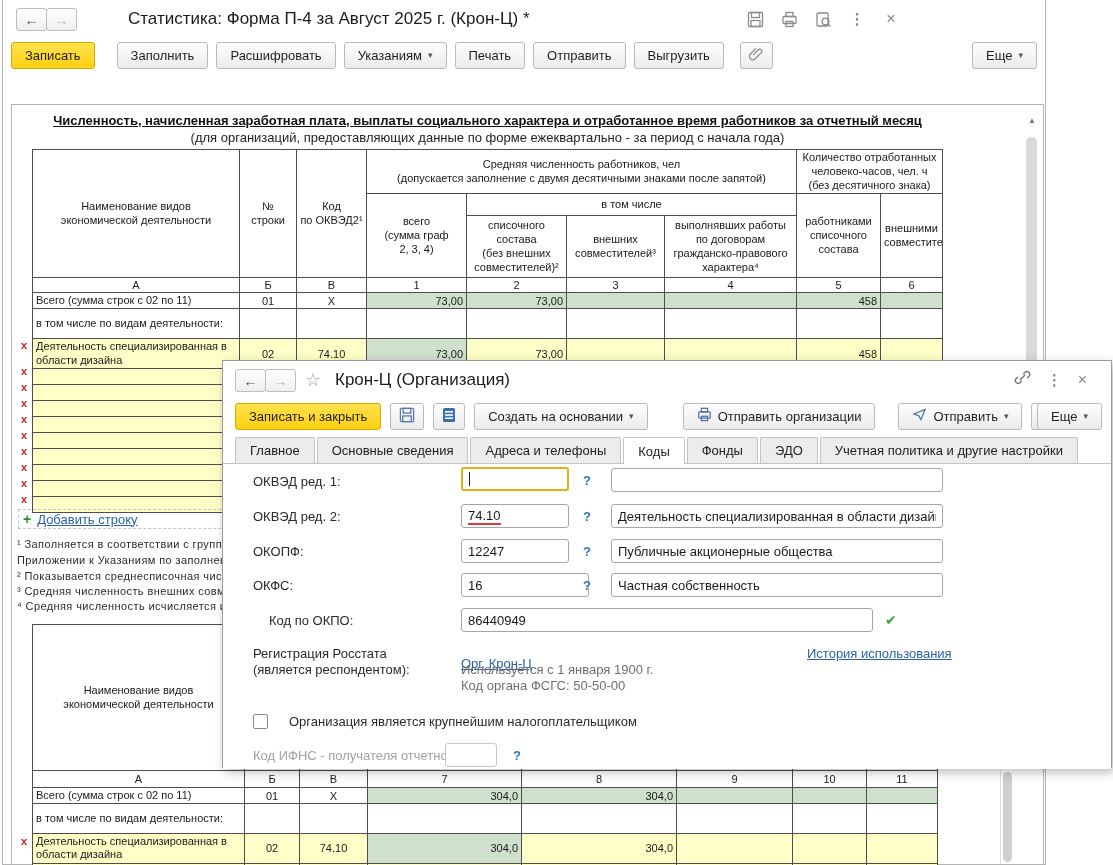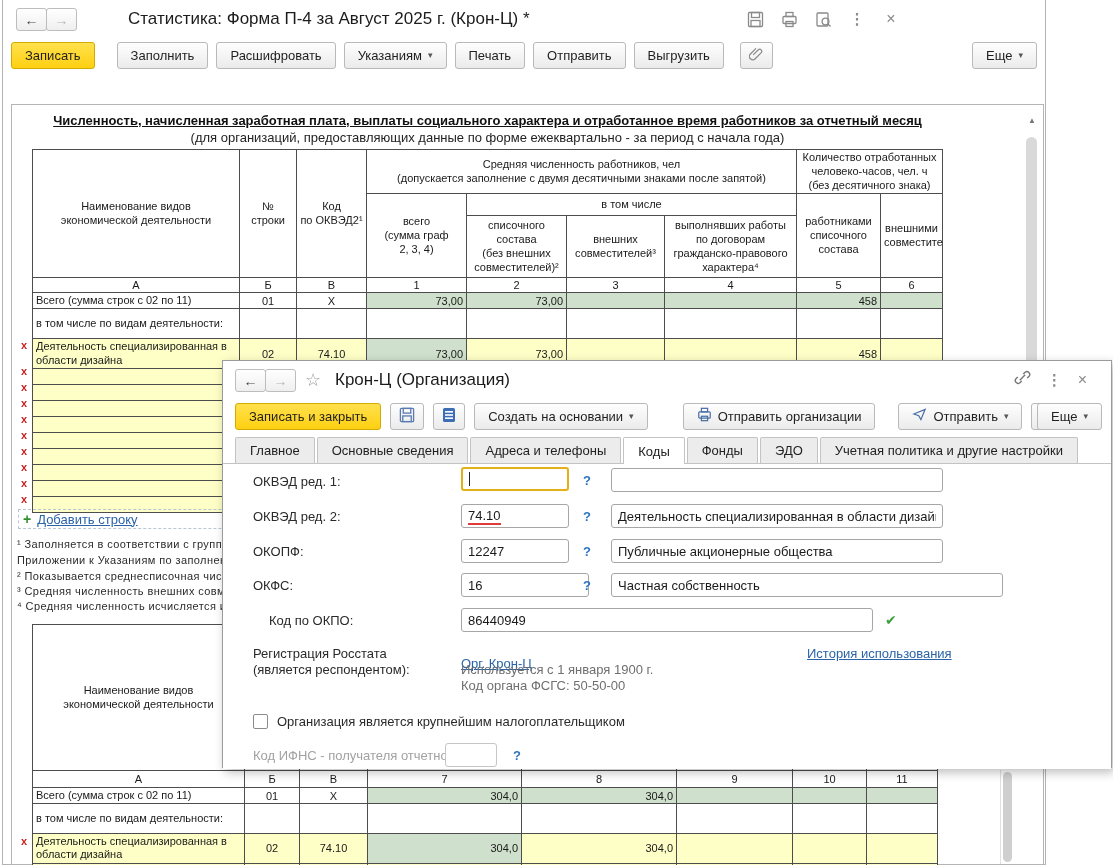--- a/index.html
+++ b/index.html
@@ -612,33 +612,33 @@
     <input class="finput" style="left: 388px; top: 40px; width: 332px;" value="Деятельность специализированная в области дизайна">
 
     <div class="flabel" style="left:30px; top:80px;">ОКОПФ:</div>
     <input class="finput" style="left: 238px; top: 75px; width: 108px;" value="12247">
     <span class="qmark" style="left:360px; top:80px;">?</span>
     <input class="finput" style="left: 388px; top: 75px; width: 332px;" value="Публичные акционерные общества">
 
     <div class="flabel" style="left:30px; top:114px;">ОКФС:</div>
     <input class="finput" style="left: 238px; top: 109px; width: 128px;" value="16">
     <span class="qmark" style="left:360px; top:114px;">?</span>
-    <input class="finput" style="left: 388px; top: 109px; width: 392px;" value="Частная собственность">
+    <input class="finput" style="left: 388px; top: 109px; width: 332px;" value="Частная собственность">
 
     <div class="flabel" style="left:46px; top:149px;">Код по ОКПО:</div>
     <input class="finput" style="left: 238px; top: 144px; width: 412px;" value="86440949">
     <span class="abs greencheck" style="left:662px; top:148px;">✔</span>
 
     <div class="flabel" style="left:30px; top:182px;">Регистрация Росстата</div>
     <div class="flabel" style="left:30px; top:198px;">(является респондентом):</div>
     <a href="#" class="abs link" style="left:238px; top:192px; font-size:13px;">Орг. Крон-Ц</a>
     <div class="abs subtext" style="left:238px; top:198px;">Используется с 1 января 1900 г.</div>
     <div class="abs subtext" style="left:238px; top:214px;">Код органа ФСГС: 50-50-00</div>
     <a href="#" class="abs link" style="left:584px; top:182px; font-size:13px;">История использования</a>
 
     <span class="checkbox" style="left:30px; top:250px;"></span>
-    <div class="flabel" style="left:54px; top:250px;">Организация является крупнейшим налогоплательщиком</div>
+    <div class="flabel" style="left:66px; top:250px;">Организация является крупнейшим налогоплательщиком</div>
 
     <div class="flabel grey" style="left:30px; top:284px;">Код ИФНС - получателя отчетности:</div>
     <input class="finput" style="left: 222px; top: 279px; width: 52px; border-color: rgb(198, 198, 198);" value="">
     <span class="qmark" style="left:290px; top:284px;">?</span>
   </div>
 </div>
 
 </body></html>

